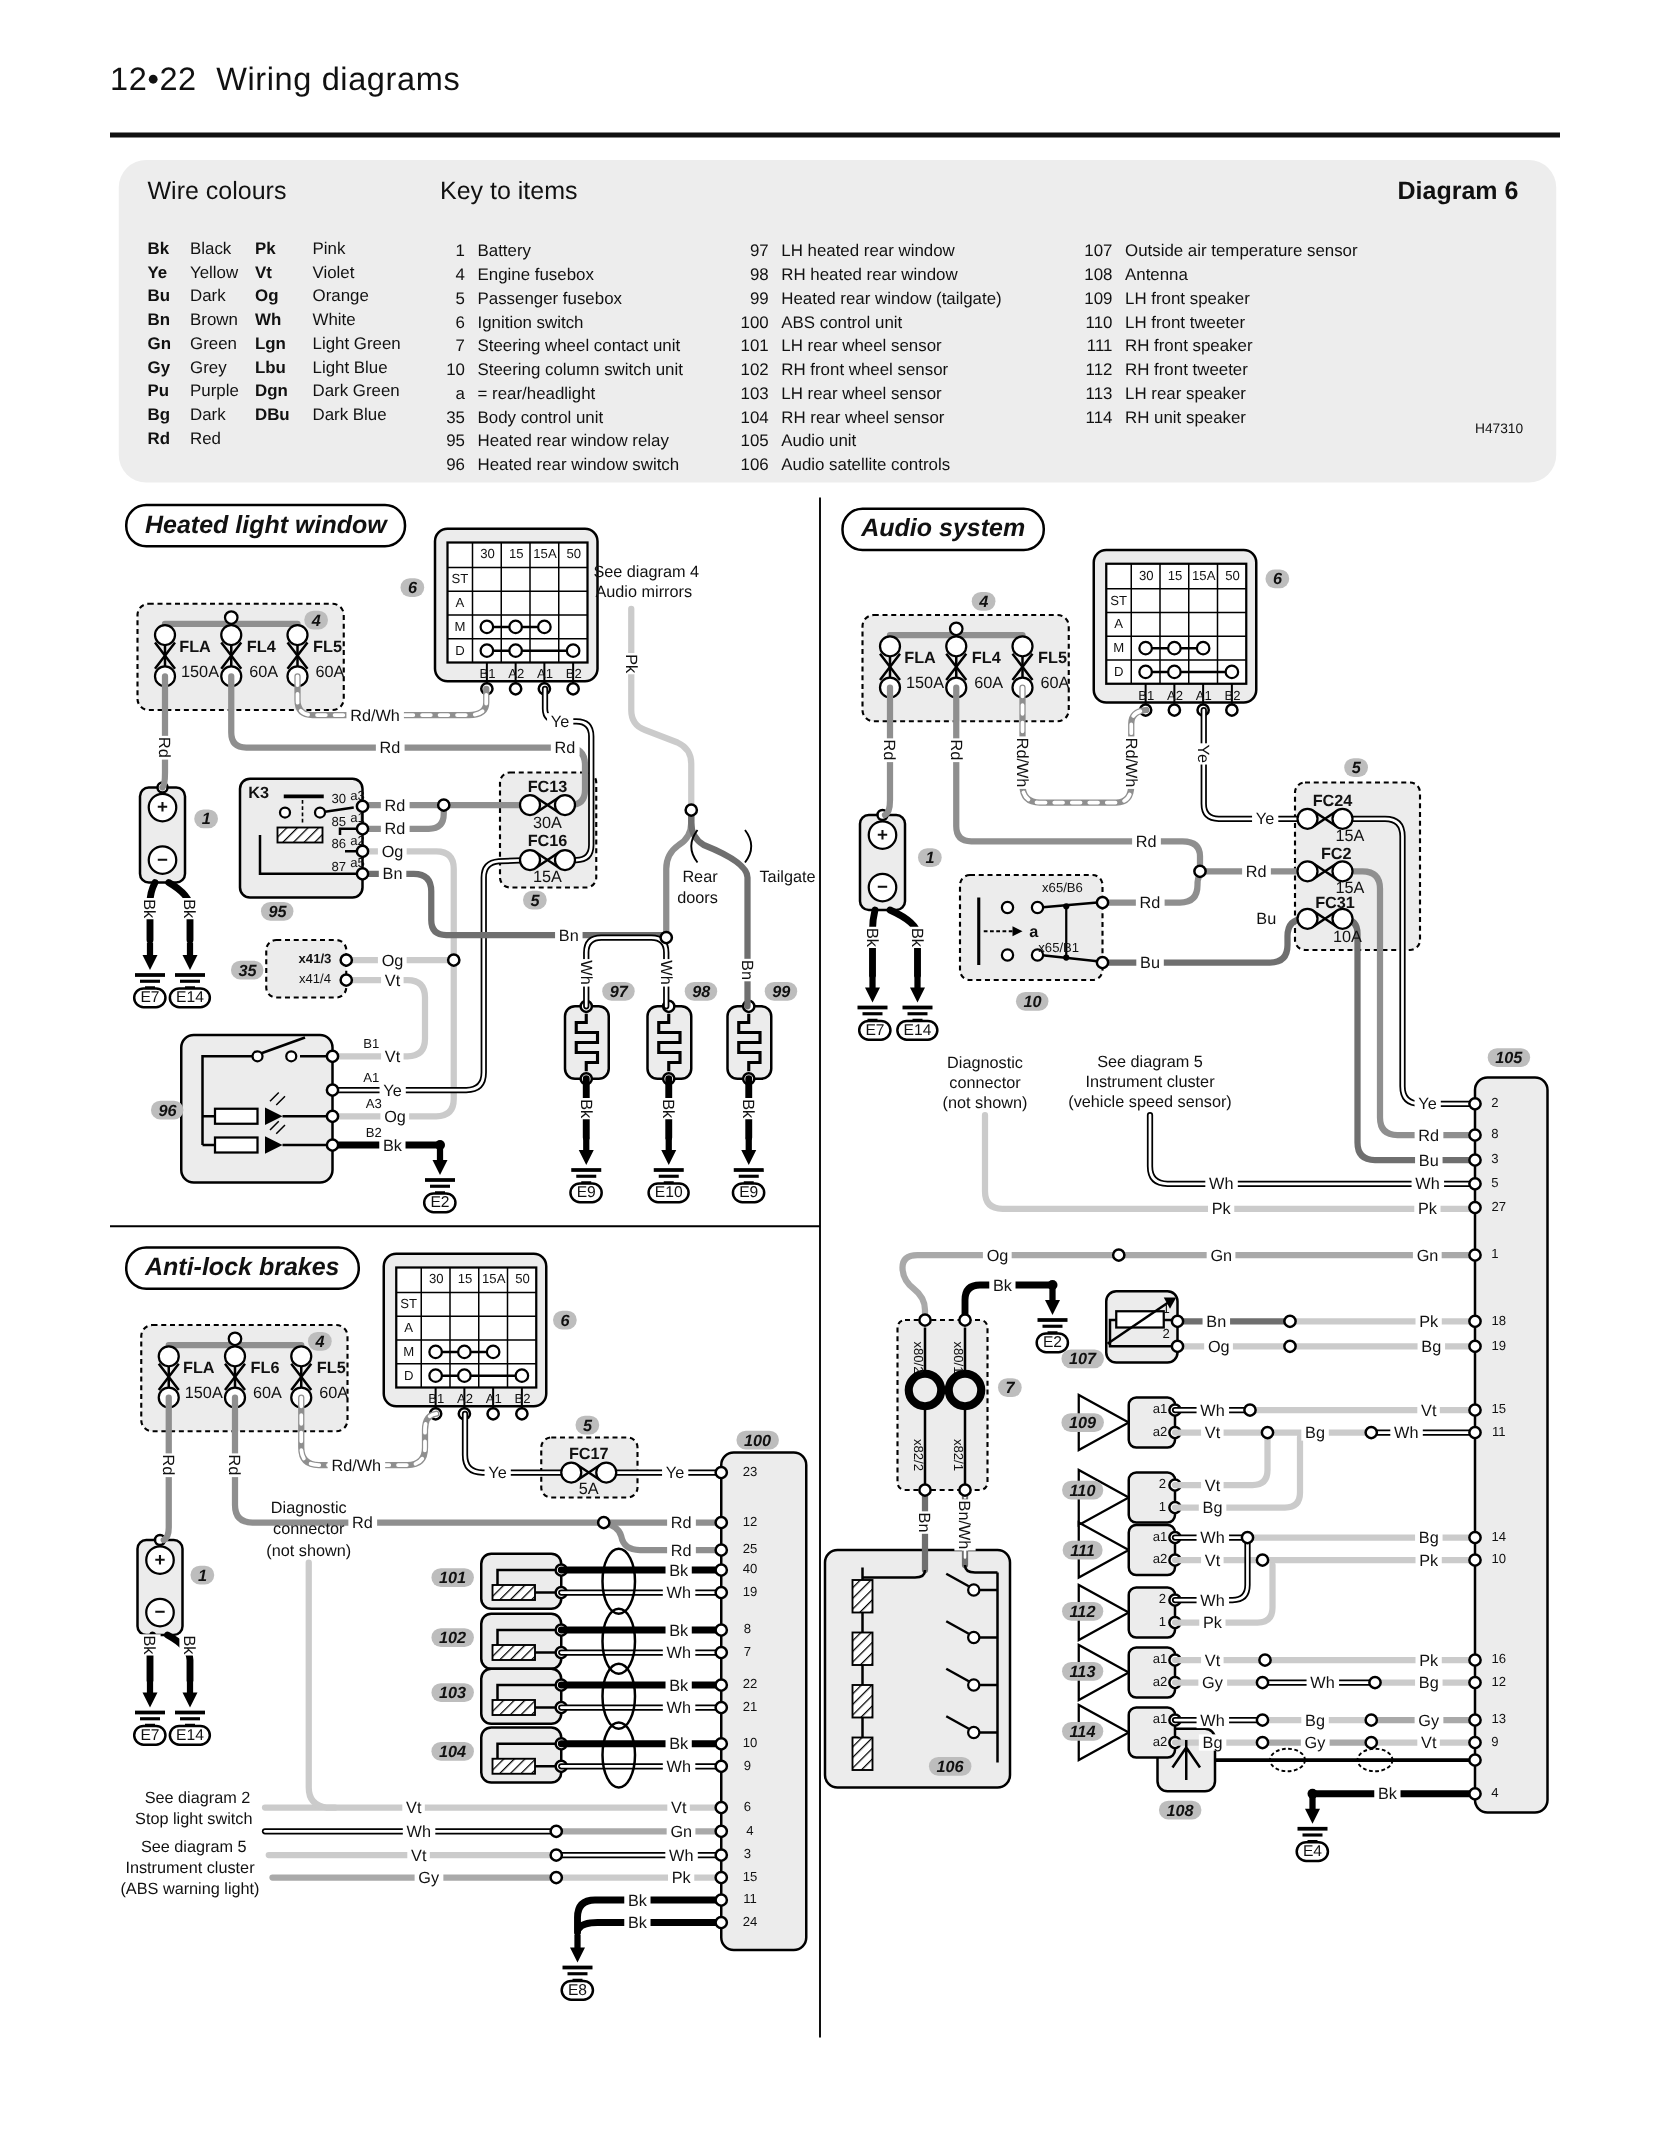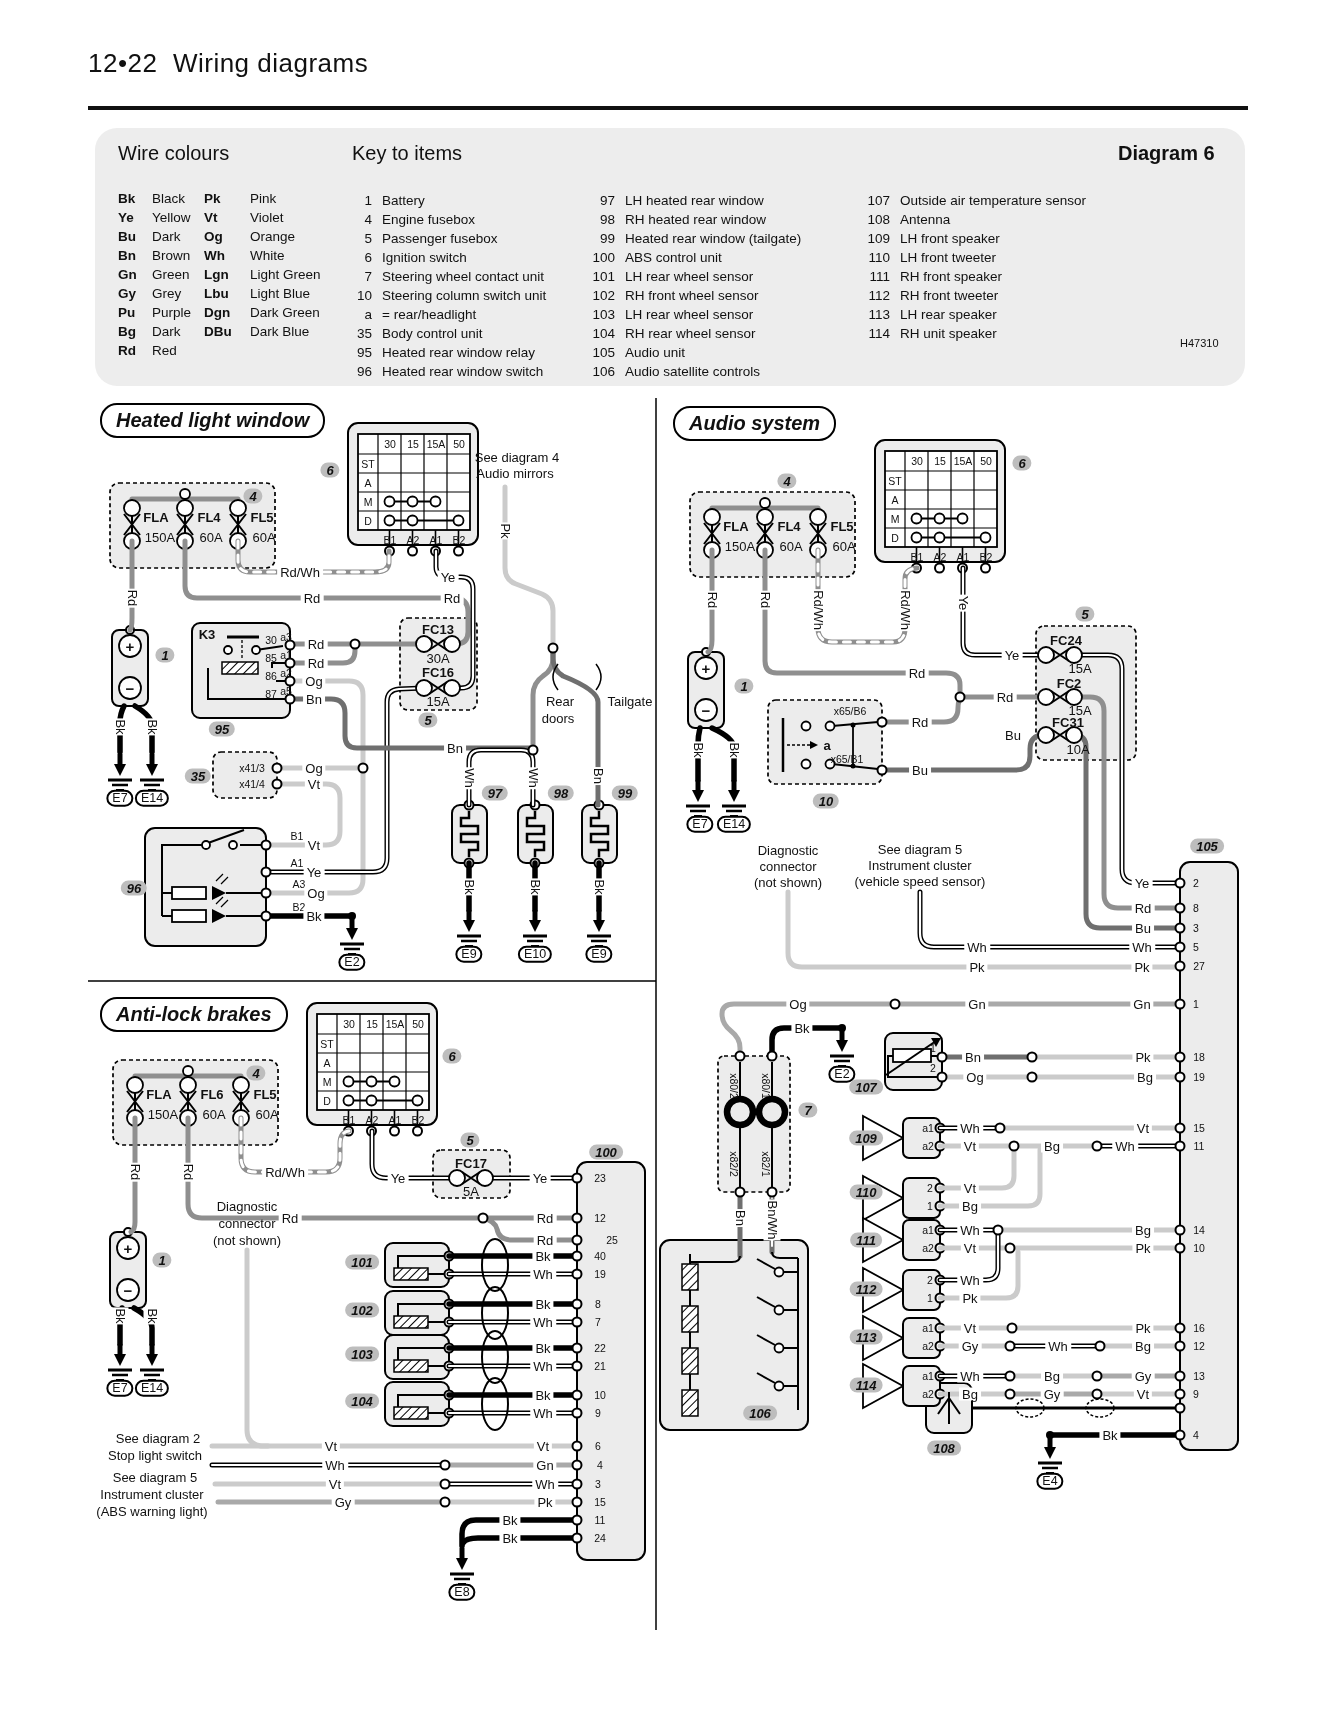--- a/index.html
+++ b/index.html
@@ -700,21 +700,21 @@
       <div class="L t" style="left: 438px; top: 658px;">30A</div>
       <div class="L c" style="left: 438px; top: 672px;">FC16</div>
       <div class="L t" style="left: 438px; top: 701px;">15A</div>
       <div class="L b" style="left: 428px; top: 720px;">5</div>
       <div class="L w" style="left: 316px; top: 644px;">Rd</div>
       <div class="L w" style="left: 316px; top: 663px;">Rd</div>
       <div class="L w" style="left: 314px; top: 681px;">Og</div>
       <div class="L w" style="left: 314px; top: 699px;">Bn</div>
       <div class="L w" style="left: 455px; top: 748px;">Bn</div>
       <div class="L b" style="left: 198px; top: 776px;">35</div>
-      <div class="L p" style="left: 252px; top: 768px;">x41/3</div>
+      <div class="L p" style="left: 252px; top: 768px; font-weight: bold;">x41/3</div>
       <div class="L p" style="left: 252px; top: 784px;">x41/4</div>
       <div class="L w" style="left: 314px; top: 768px;">Og</div>
       <div class="L w" style="left: 314px; top: 784px;">Vt</div>
       <div class="L b" style="left: 134px; top: 888px;">96</div>
       <div class="L p" style="left: 297px; top: 836px;">B1</div>
       <div class="L p" style="left: 297px; top: 863px;">A1</div>
       <div class="L p" style="left: 299px; top: 884px;">A3</div>
       <div class="L p" style="left: 299px; top: 907px;">B2</div>
       <div class="L w" style="left: 314px; top: 845px;">Vt</div>
       <div class="L w" style="left: 314px; top: 872px;">Ye</div>
@@ -931,21 +931,21 @@
       <div class="L w" style="left: 543px; top: 1256px;">Bk</div>
       <div class="L w" style="left: 543px; top: 1274px;">Wh</div>
       <div class="L w" style="left: 543px; top: 1304px;">Bk</div>
       <div class="L w" style="left: 543px; top: 1322px;">Wh</div>
       <div class="L w" style="left: 543px; top: 1348px;">Bk</div>
       <div class="L w" style="left: 543px; top: 1366px;">Wh</div>
       <div class="L w" style="left: 543px; top: 1395px;">Bk</div>
       <div class="L w" style="left: 543px; top: 1413px;">Wh</div>
       <div class="L p" style="left: 600px; top: 1178px;">23</div>
       <div class="L p" style="left: 600px; top: 1218px;">12</div>
-      <div class="L p" style="left: 600px; top: 1240px; margin-left: 12px;">25</div>
+      <div class="L p" style="left: 600px; top: 1240px;">25</div>
       <div class="L p" style="left: 600px; top: 1256px;">40</div>
       <div class="L p" style="left: 600px; top: 1274px;">19</div>
       <div class="L p" style="left: 598px; top: 1304px;">8</div>
       <div class="L p" style="left: 598px; top: 1322px;">7</div>
       <div class="L p" style="left: 600px; top: 1348px;">22</div>
       <div class="L p" style="left: 600px; top: 1366px;">21</div>
       <div class="L p" style="left: 600px; top: 1395px;">10</div>
       <div class="L p" style="left: 598px; top: 1413px;">9</div>
       <div class="L p" style="left: 598px; top: 1446px;">6</div>
       <div class="L p" style="left: 600px; top: 1465px;">4</div>

